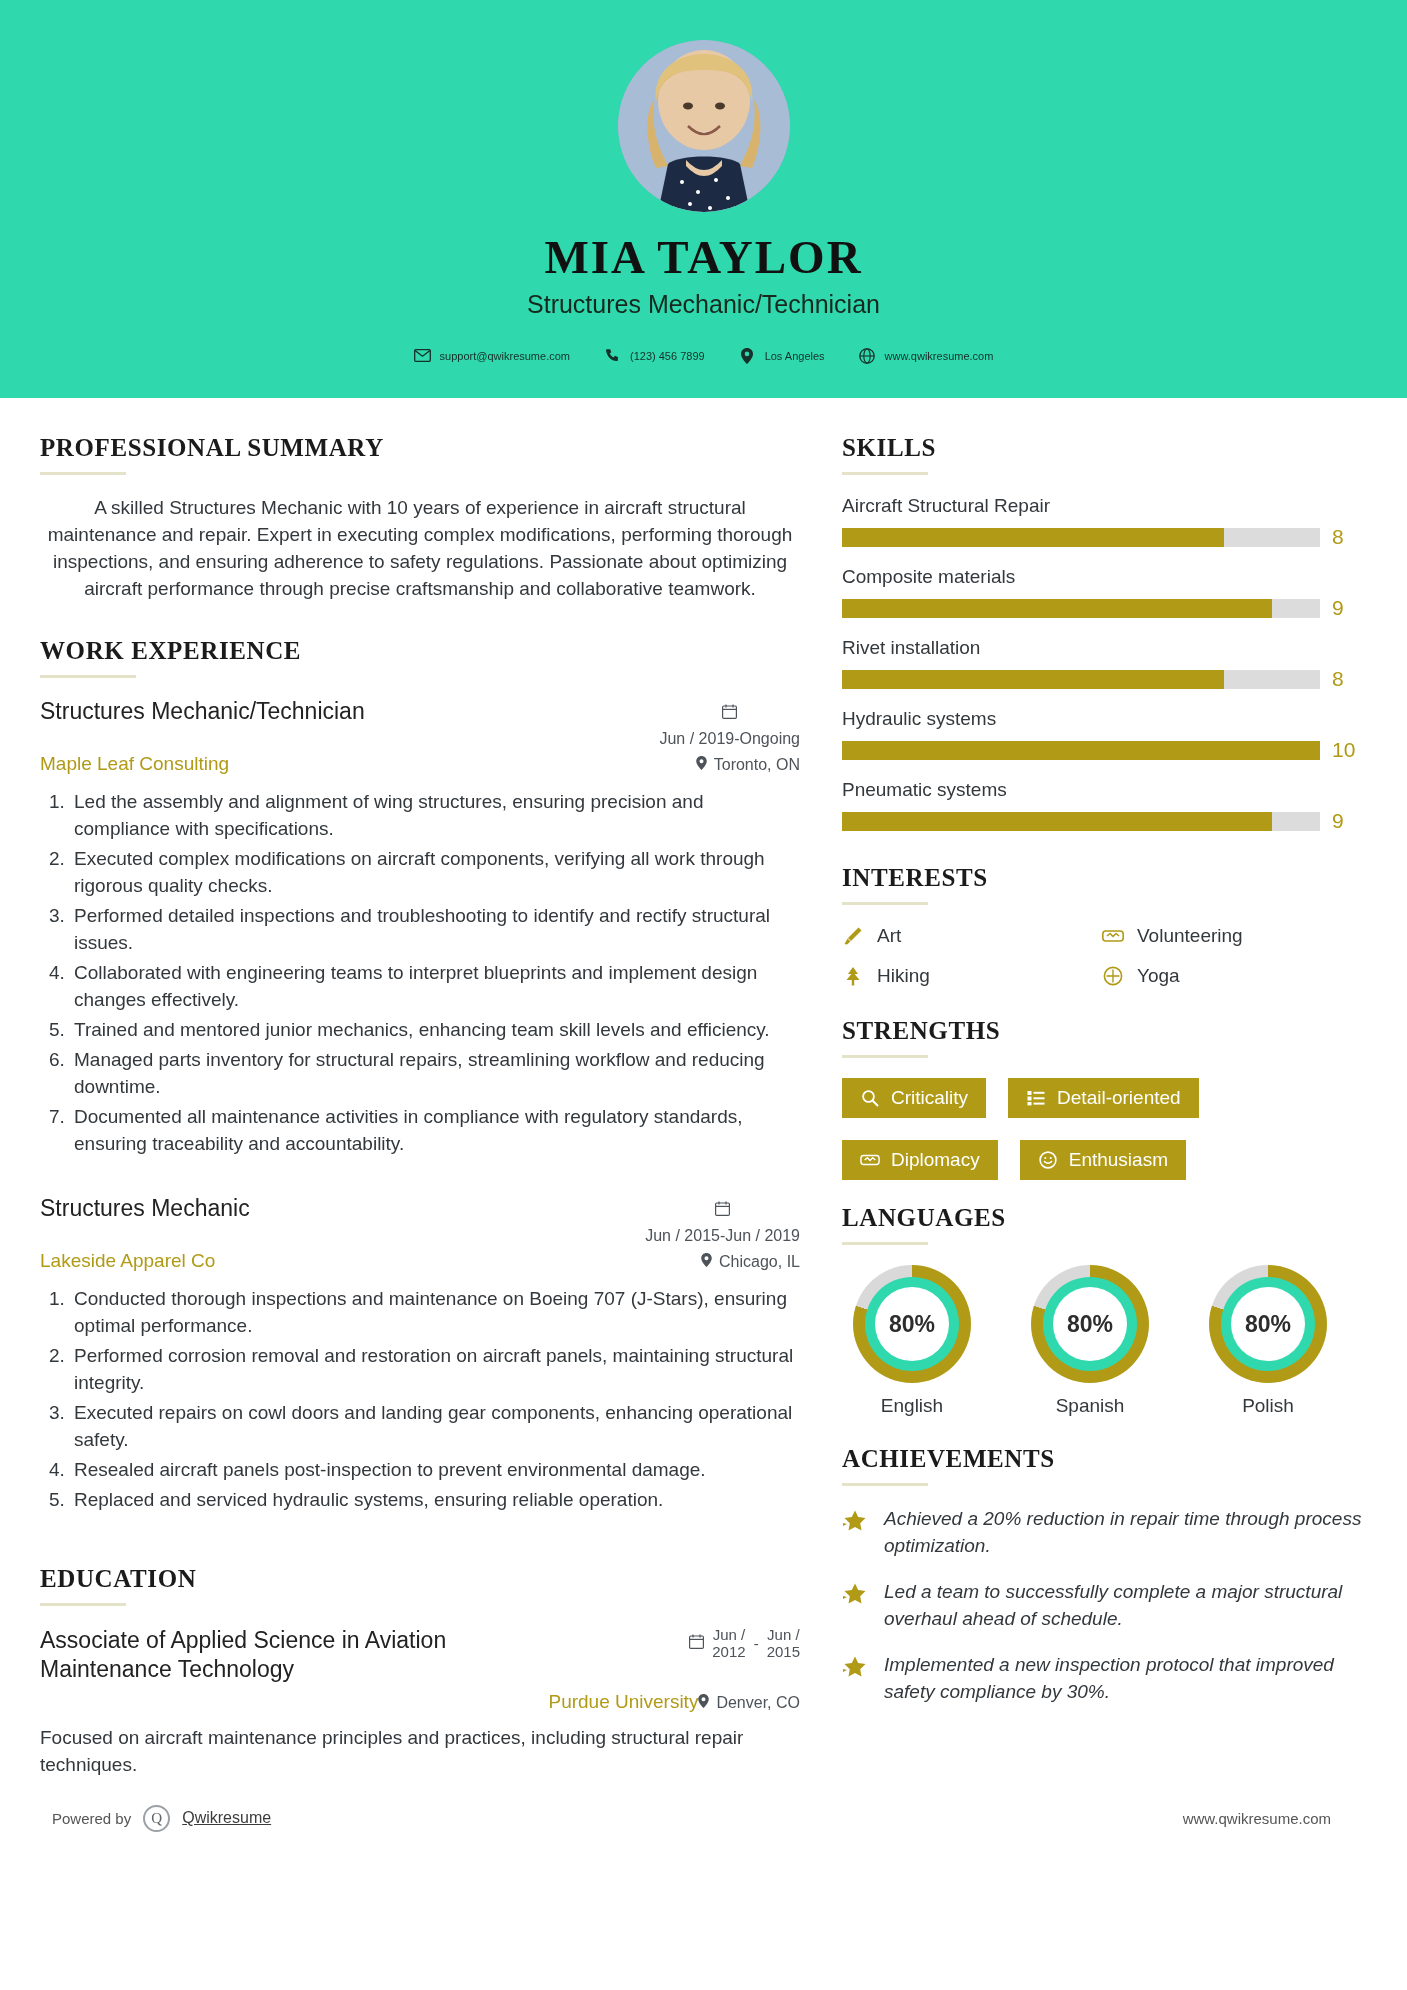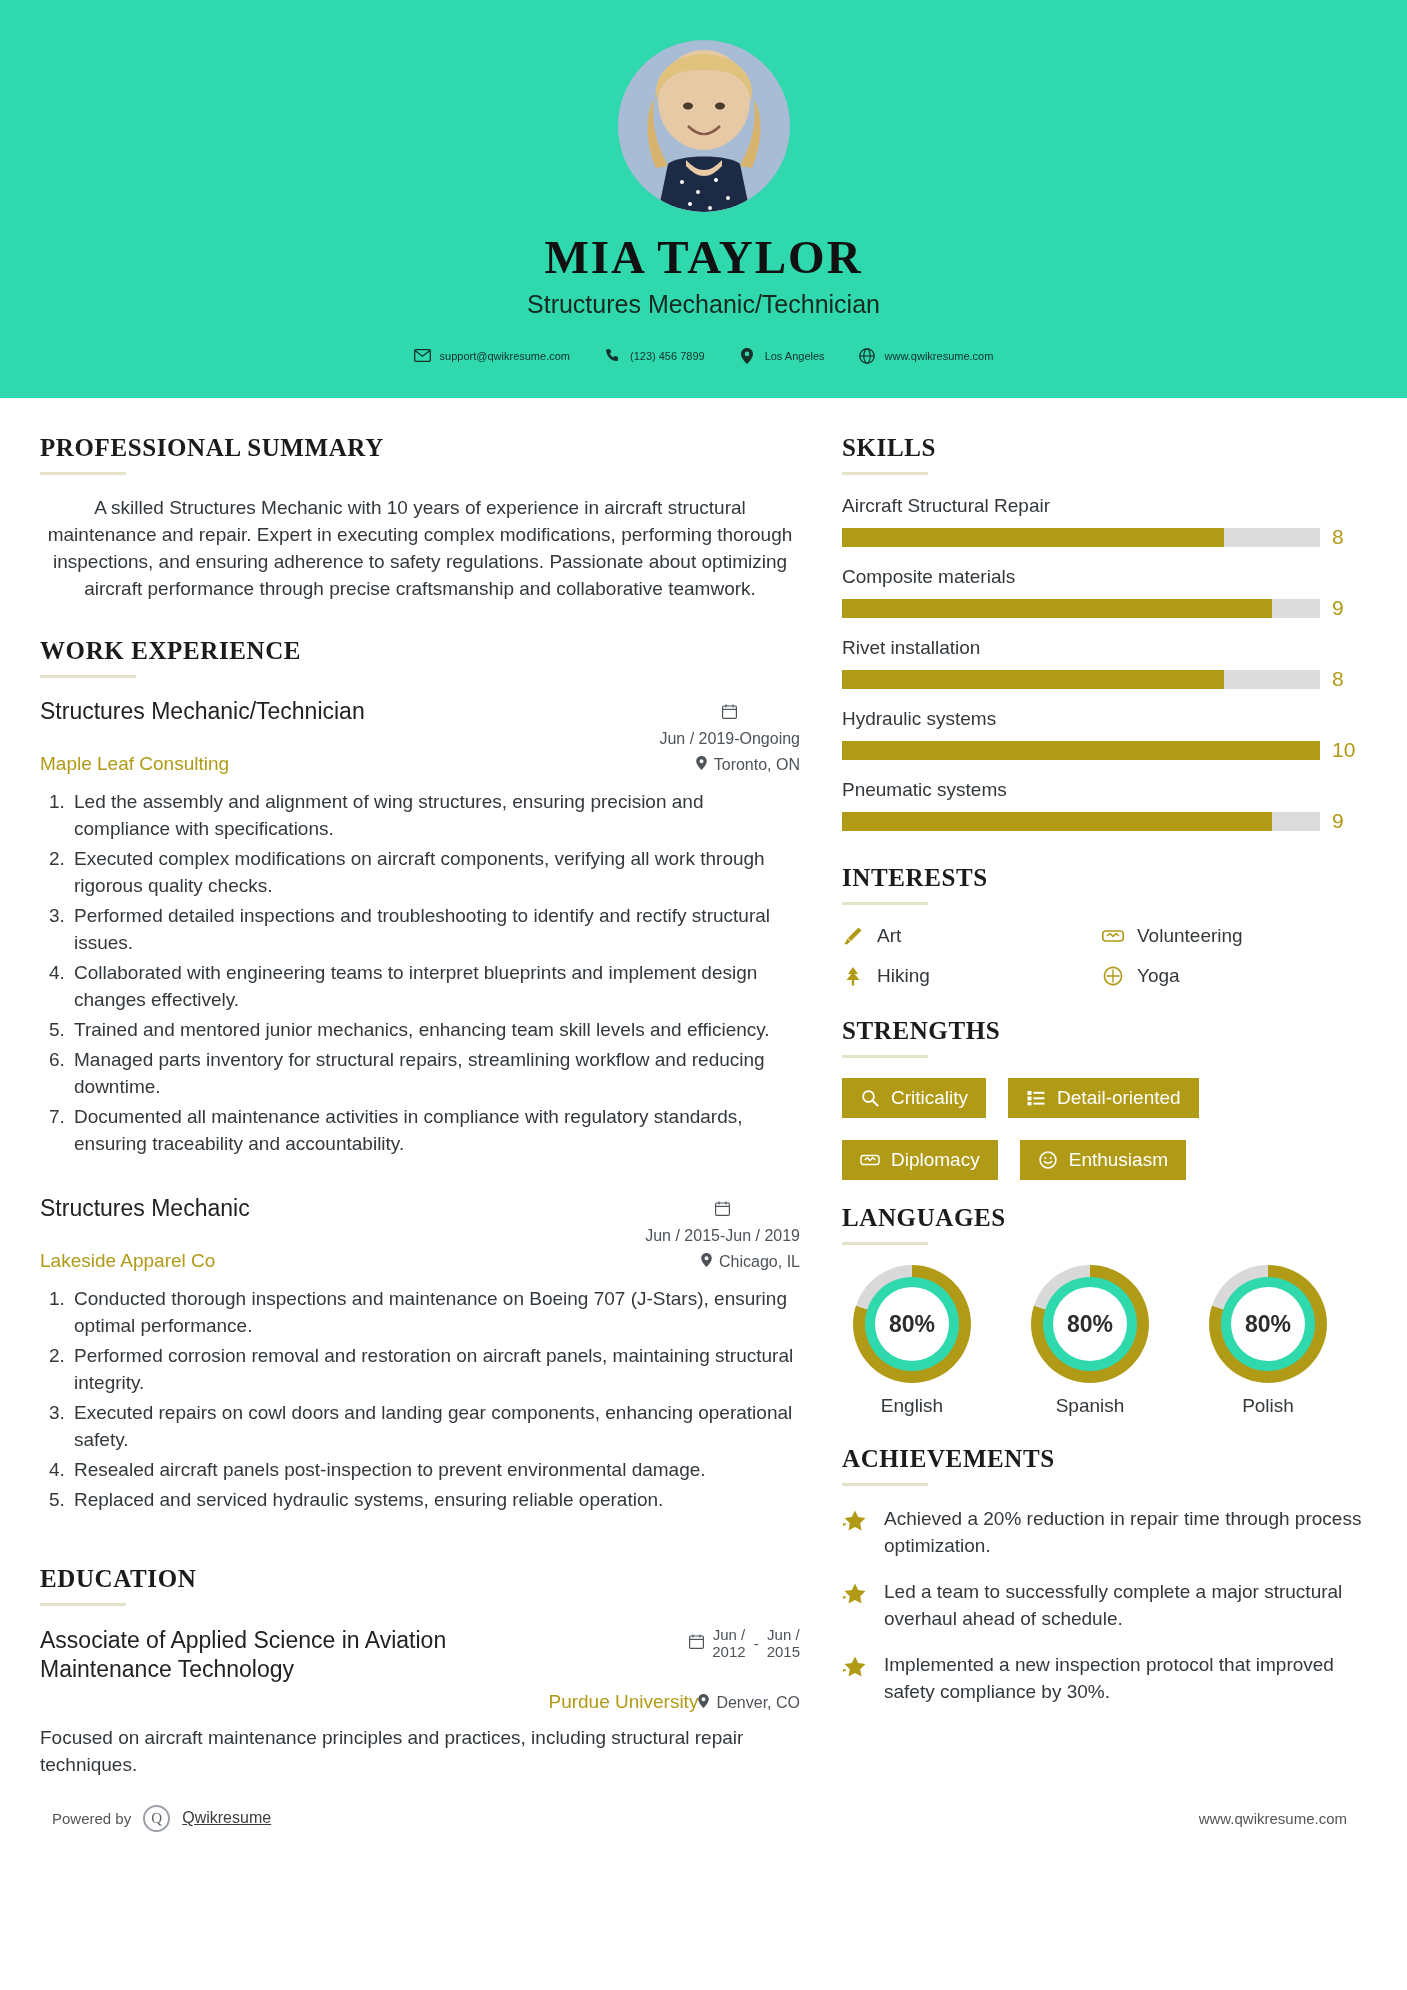--- a/index.html
+++ b/index.html
@@ -147,26 +147,26 @@
     position:absolute; inset: 22px; border-radius:50%; background:#fff;
     display:flex; align-items:center; justify-content:center;
     font-size: 23px; font-weight: bold; color:#2d2d2d;
   }
   .donut .ring2 { position:absolute; inset: 12px; border-radius:50%; }
   .lang-name { margin-top: 12px; font-size: 19px; color:#33383c; }
 
   
   .ach { display:flex; gap: 16px; margin-bottom: 20px; }
   .ach .ico { width: 26px; height: 26px; flex: 0 0 26px; color:#b09a16; margin-top:2px; }
-  .ach .txt { font-size: 19px; line-height: 1.4; color:#33383c; }
+  .ach .txt { font-size: 19px; line-height: 1.4; color:#33383c;font-style:italic; }
 
   
   .footer {
     display:flex; justify-content: space-between; align-items:center;
-    padding: 26px 60px 30px 52px;
+    padding: 26px 76px 30px 52px;
     font-size: 15px; color: #555;
   }
   .footer .left { display:flex; align-items:center; gap: 12px; }
   .qlogo {
     width: 27px; height:27px; border-radius: 50%;
     border: 2px solid #9aa0a6; color:#5f6368; font-size: 15px;
     display:flex; align-items:center; justify-content:center;
     font-family:"Liberation Serif", serif;
   }
   .qname { text-decoration: underline; color:#3c3c3c; font-size:16px; }

